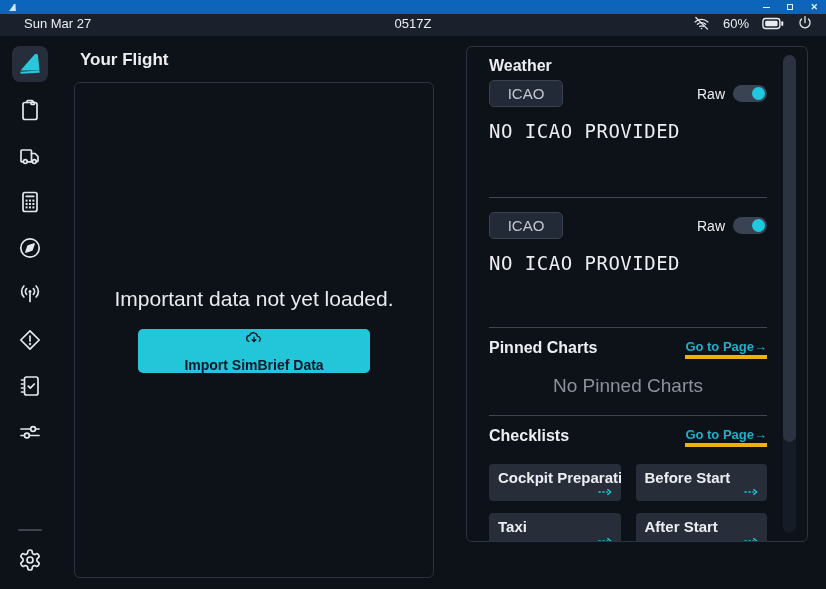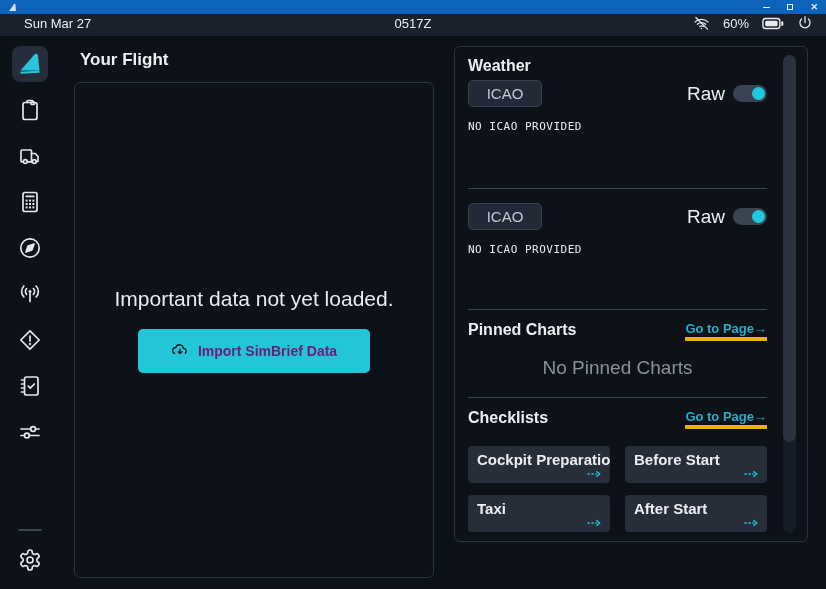--- a/index.html
+++ b/index.html
@@ -55,41 +55,41 @@
   .col-right .col-header { justify-content:space-between; padding-right:2px; }
   .panel {
     height:496px; border:1px solid #2a3341; border-radius:6px;
   }
   
   .panel-flight { display:flex; flex-direction:column; align-items:center; justify-content:center; gap:18px; }
   .sb-msg { font-size:21px; color:#e9ebef; }
   .import-btn {
     display:flex; align-items:center; justify-content:center; gap:9px;
     width:232px; height:44px; background:#23c6d9; border-radius:5px;
-    color:#701a75; font-size:14px; font-weight:600; border:none; cursor:pointer;
-  }
-  
-  .panel-info { position:relative; padding:10px 40px 0 13px; overflow:hidden; }
+    color:#0f172a; font-size:14px; font-weight:600; border:none; cursor:pointer;flex-direction:column;
+  }
+  
+  .panel-info { position:relative; padding:10px 40px 0 22px; overflow:hidden;margin-left:12px; }
   .scroll-track {
     position:absolute; top:8px; bottom:8px; right:11px; width:13px;
     background:#161c26; border-radius:7px;
   }
   .scroll-thumb { position:absolute; top:0; left:0; width:100%; height:81%; background:#2b3341; border-radius:7px; }
   .section-title { font-size:16px; font-weight:600; }
   .icao-row { display:flex; align-items:center; justify-content:space-between; margin-top:5px; }
   .icao-input {
     width:74px; height:27px; background:#232a37; border:1px solid #3a424e;
     border-radius:5px; text-align:center; color:#e8eaee; font-size:15px;
     font-family:"Liberation Sans", sans-serif; outline:none;
   }
   .icao-input::placeholder { color:#c3c8d1; opacity:1; }
-  .raw-wrap { display:flex; align-items:center; gap:8px; font-size:19px; }
+  .raw-wrap { display:flex; align-items:center; gap:8px; font-size:14px; }
   .toggle { width:34px; height:17px; background:#3a4352; border-radius:9px; position:relative; cursor:pointer; }
   .toggle .knob { position:absolute; right:2px; top:2px; width:13px; height:13px; border-radius:50%; background:#1fc8de; }
-  .metar { font-family:"DejaVu Sans Mono", monospace; font-size:11px; margin-top:13px; letter-spacing:.5px; }
+  .metar { font-family:"DejaVu Sans Mono", monospace; font-size:19px; margin-top:13px; letter-spacing:.5px; }
   .spacer-a { height:55px; } .spacer-b { height:53px; }
   .hr { border:none; border-top:1px solid #3e4654; }
   .w2 .icao-row { margin-top:14px; }
   .section-row { display:flex; align-items:flex-start; justify-content:space-between; margin-top:11px; }
   .goto-link {
     color:#1db0c8; font-size:13px; font-weight:bold; text-decoration:none;
     border-bottom:4px solid #eab308; padding-bottom:1px;
   }
   .empty-charts { text-align:center; font-size:19px; color:#8b919d; margin:16px 0 18px; }
   .cl-grid { display:grid; grid-template-columns:1fr 1fr; column-gap:15px; row-gap:12px; margin-top:17px; }

